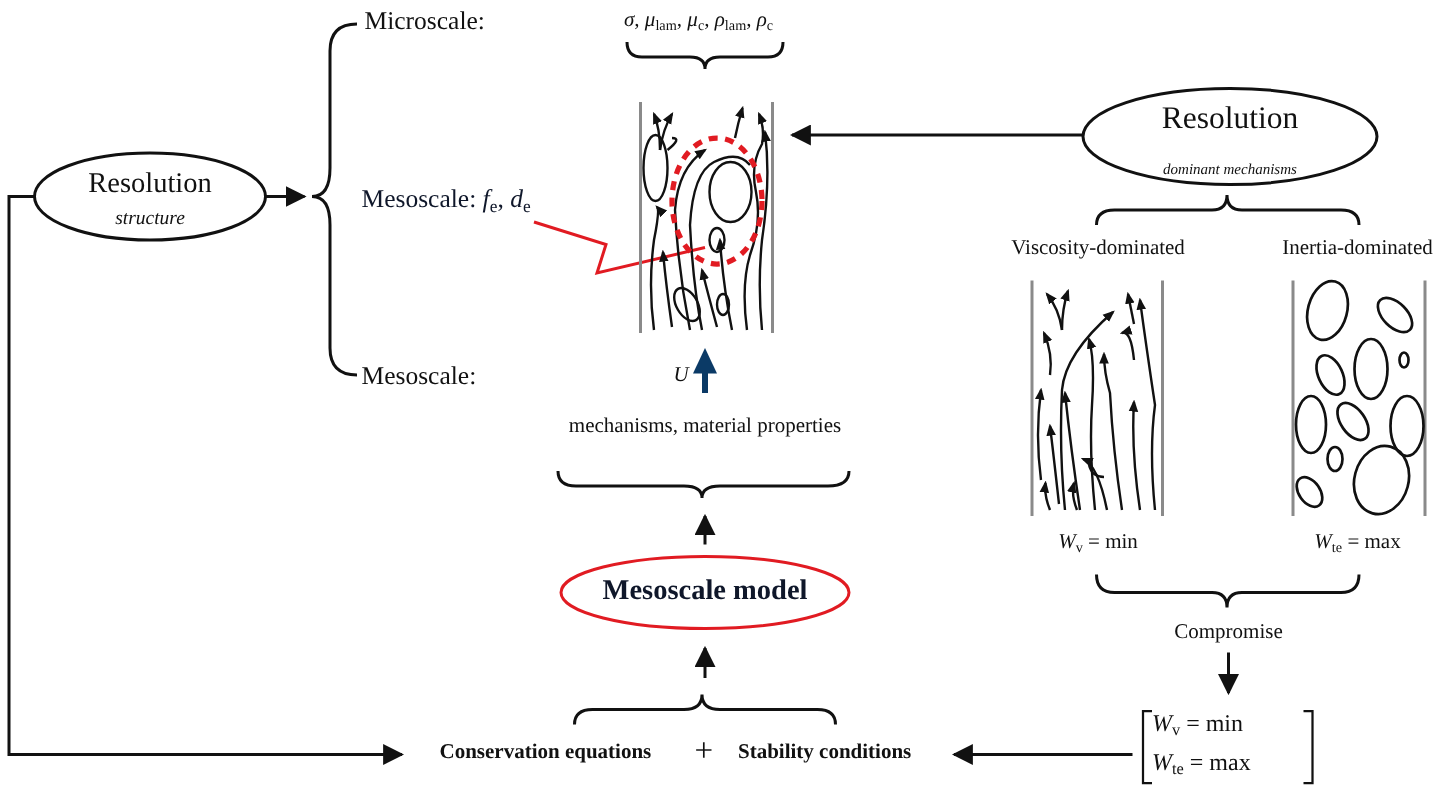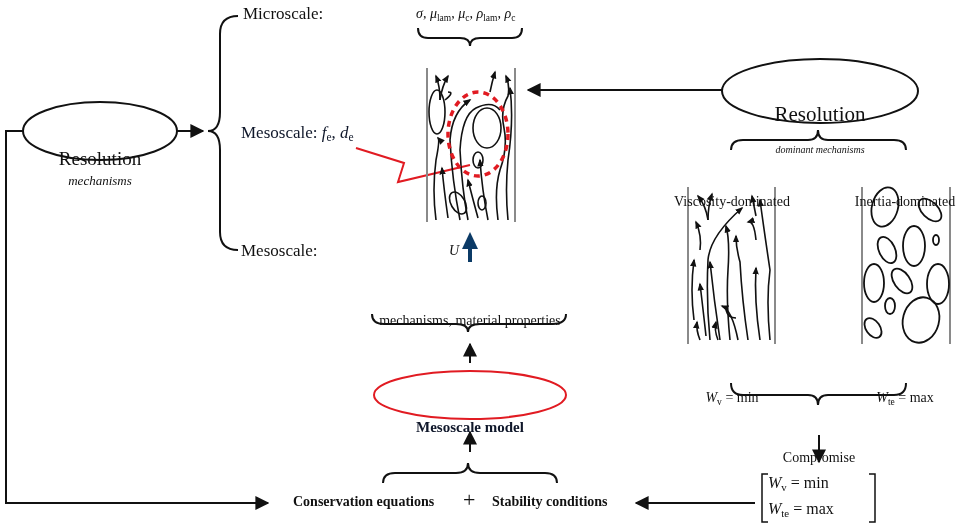--- a/index.html
+++ b/index.html
@@ -6,21 +6,21 @@
   body { width: 965px; height: 527px; position: relative; overflow: hidden;
          font-family: "Liberation Serif", "DejaVu Serif", serif; color: #111; }
   svg.diagram { position: absolute; left: 0; top: 0; }
   .t { position: absolute; white-space: nowrap; font-family: "Liberation Serif", "DejaVu Serif", serif; }
   .lbl-scale { font-size: 17px; }
   .red { color: #0f172a; }
   .it { font-style: italic; }
   .sub { font-size: 0.68em; vertical-align: -0.3em; font-style: normal; }
   .bold { font-weight: bold; }
   .small { font-size: 14px; }
-  .center { transform: translateX(-50%); text-align: center; margin-top: 36px; }
+  .center { transform: translateX(-50%); text-align: center; }
 </style>
 </head>
 <body>
 
 <svg class="diagram" width="965" height="527" viewBox="0 0 965 527">
   <defs>
     <marker id="ah" viewBox="0 0 10 10" refX="9" refY="5" markerWidth="7" markerHeight="7" orient="auto-start-reverse">
       <path d="M0,0 L10,5 L0,10 z" fill="#111"></path>
     </marker>
     <marker id="sm" viewBox="0 0 10 10" refX="8" refY="5" markerWidth="5" markerHeight="5" orient="auto">
@@ -132,29 +132,29 @@
 <div class="t lbl-scale" style="left:243px; top:4px;">Microscale:</div>
 <div class="t lbl-scale red" style="left:241px; top:123px;">
   <span>Mesoscale:</span>
   <span class="it"><span>f</span><span class="sub">e</span></span><span>, </span><span class="it"><span>d</span><span class="sub">e</span></span>
 </div>
 <div class="t lbl-scale" style="left:241px; top:241px;">Mesoscale:</div>
 
 <div class="t small" style="left:416px; top:6px;" id="micro-params"><span><span class="it">σ</span></span>, <span><span class="it">μ</span><span class="sub">lam</span></span>, <span><span class="it">μ</span><span class="sub">c</span></span>, <span><span class="it">ρ</span><span class="sub">lam</span></span>, <span><span class="it">ρ</span><span class="sub">c</span></span></div>
 
 <div class="t center" style="left:100px; top:112px; font-size:19px;">Resolution</div>
-<div class="t center it" style="left:100px; top:137px; font-size:13px;">mechanisms</div>
+<div class="t center it" style="left:100px; top:137px; font-size:13px;">structure</div>
 
 <div class="t center" style="left:820px; top:66px; font-size:21px;">Resolution</div>
 <div class="t center it" style="left:820px; top:108px; font-size:10px;">dominant mechanisms</div>
 
 <div class="t it" style="left:449px; top:243px; font-size:14px;">U</div>
 <div class="t center small" style="left:470px; top:277px;">mechanisms, material properties</div>
 
-<div class="t center bold red" style="left:470px; top:383px; font-size:15px;">Mesoscale model</div>
+<div class="t center bold red" style="left:470px; top:383px; font-size:19px;">Mesoscale model</div>
 
 <div class="t center small" style="left:732px; top:158px;">Viscosity-dominated</div>
 <div class="t center small" style="left:905px; top:158px;">Inertia-dominated</div>
 
 <div class="t center small" style="left:732px; top:354px;"><span class="it">W</span><span class="sub">v</span><span> = min</span></div>
 <div class="t center small" style="left:905px; top:354px;"><span class="it">W</span><span class="sub">te</span><span> = max</span></div>
 
 <div class="t center small" style="left:819px; top:414px;">Compromise</div>
 
 <div class="t" style="left:768px; top:474px; font-size:16px;"><span class="it">W</span><span class="sub">v</span><span> = min</span></div>

